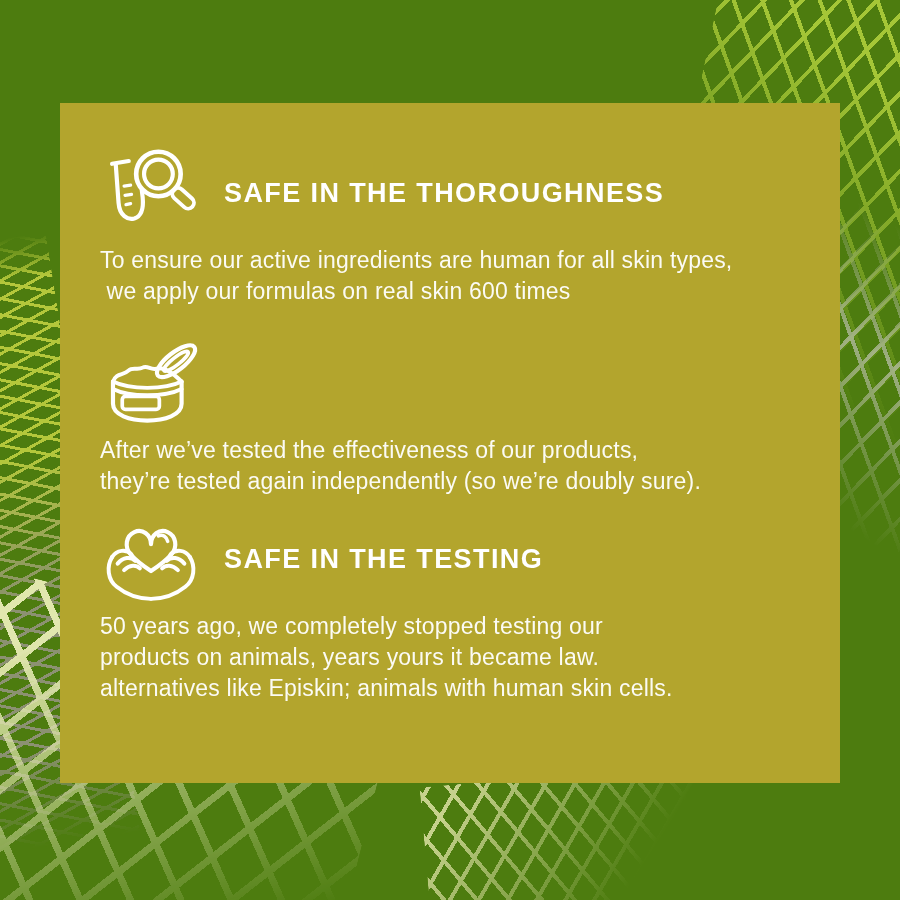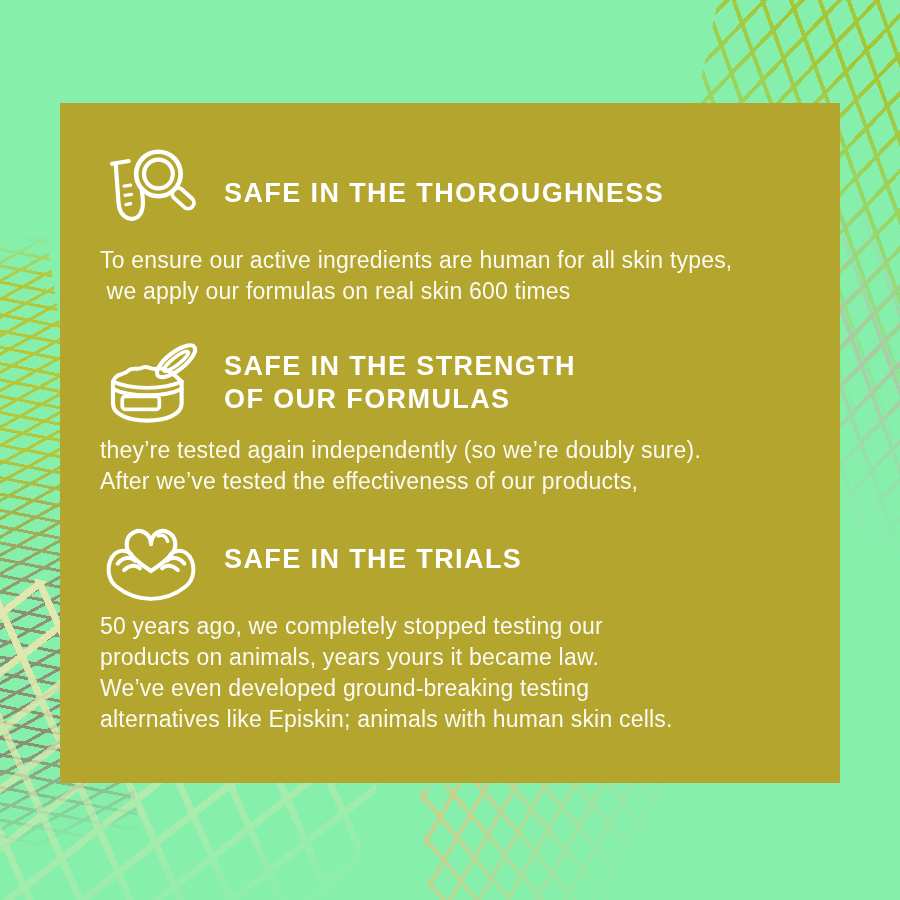--- a/index.html
+++ b/index.html
@@ -1,20 +1,20 @@
 <!DOCTYPE html>
 <html><head>
 <meta charset="utf-8">
 <style>
   html,body{margin:0;padding:0;background:#ffffff;}
   .stage{
     position:relative;
     width:900px;height:900px;
     overflow:hidden;
-    background:#86efac;
+    background:#4d7c0f;
     font-family:"Liberation Sans", sans-serif;
   }
 
   
   .mesh{position:absolute;z-index:0;pointer-events:none;}
   .lattice{
     background-image:
       repeating-linear-gradient(var(--a1,60deg), var(--mc,#a9c437) 0 var(--t,4px), transparent var(--t,4px) var(--p,26px)),
       repeating-linear-gradient(var(--a2,300deg), var(--mc,#a9c437) 0 var(--t,4px), transparent var(--t,4px) var(--p,26px));
   }
@@ -131,28 +131,24 @@
           <svg width="102" height="92" viewBox="0 0 110 95" fill="none" stroke="#ffffff" stroke-linecap="round" stroke-linejoin="round">
             <ellipse cx="82" cy="24" rx="25" ry="9.5" stroke-width="4.5" transform="rotate(-38 82 24)"></ellipse>
             <ellipse cx="82" cy="24" rx="16.5" ry="4" stroke-width="3.8" transform="rotate(-38 82 24)"></ellipse>
             <path d="M14,46 L14,70 C14,82 32,88 51,88 C70,88 88,82 88,70 L88,46" stroke-width="4.5"></path>
             <path d="M14,46 C32,55 70,55 88,46" stroke-width="4.2"></path>
             <path d="M14,54 C32,63 70,63 88,54" stroke-width="4.2"></path>
             <path d="M14,46 C18,36 25,40 31,34 C35,30 41,34 46,31 C51,28 55,34 61,32 C69,30 80,38 88,46" stroke-width="4.2"></path>
             <rect x="24" y="62" width="40" height="14" rx="3.5" stroke-width="4"></rect>
           </svg>
         </div>
-        <div class="heading">
-          <div>SAFE IN THE STRENGTH</div>
-          <div>OF OUR FORMULAS</div>
-        </div>
       </div>
       <div class="body">
+        <div>After we’ve tested the effectiveness of our products,</div>
         <div>they’re tested again independently (so we’re doubly sure).</div>
-        <div>After we’ve tested the effectiveness of our products,</div>
       </div>
     </div>
 
     <div class="section section-gap-md">
       <div class="sec-head">
         <div class="icon-box">
           <svg width="102" height="96" viewBox="0 0 110 100" fill="none" stroke="#ffffff" stroke-linecap="round" stroke-linejoin="round">
             <path d="M55,34 C55,24 64,17 73,21 C82,25 84,37 77,45 C70,53 55,63 55,63 C55,63 40,53 33,45 C26,37 28,25 37,21 C46,17 55,24 55,34 Z" stroke-width="4.5"></path>
             <path d="M63,25 C68,23 72,26 73,31" stroke-width="3.8"></path>
             <g stroke-width="4.3">
@@ -163,25 +159,24 @@
             </g>
             <g stroke-width="4.3" transform="translate(110,0) scale(-1,1)">
               <path d="M13,48 C7,58 8,72 18,80 C28,88 42,93 55,93"></path>
               <path d="M13,48 C18,40 28,39 34,45"></path>
               <path d="M19,55 C25,48 33,47 38,52"></path>
               <path d="M26,62 C32,56 39,56 43,60"></path>
             </g>
           </svg>
         </div>
         <div class="heading">
-          <div>SAFE IN THE TRIALS</div>
+          <div>SAFE IN THE TESTING</div>
         </div>
       </div>
       <div class="body">
         <div>50 years ago, we completely stopped testing our</div>
         <div>products on animals, years yours it became law.</div>
-        <div>We’ve even developed ground-breaking testing</div>
         <div>alternatives like Episkin; animals with human skin cells.</div>
       </div>
     </div>
 
   </div>
 </div>
 
 </body></html>

